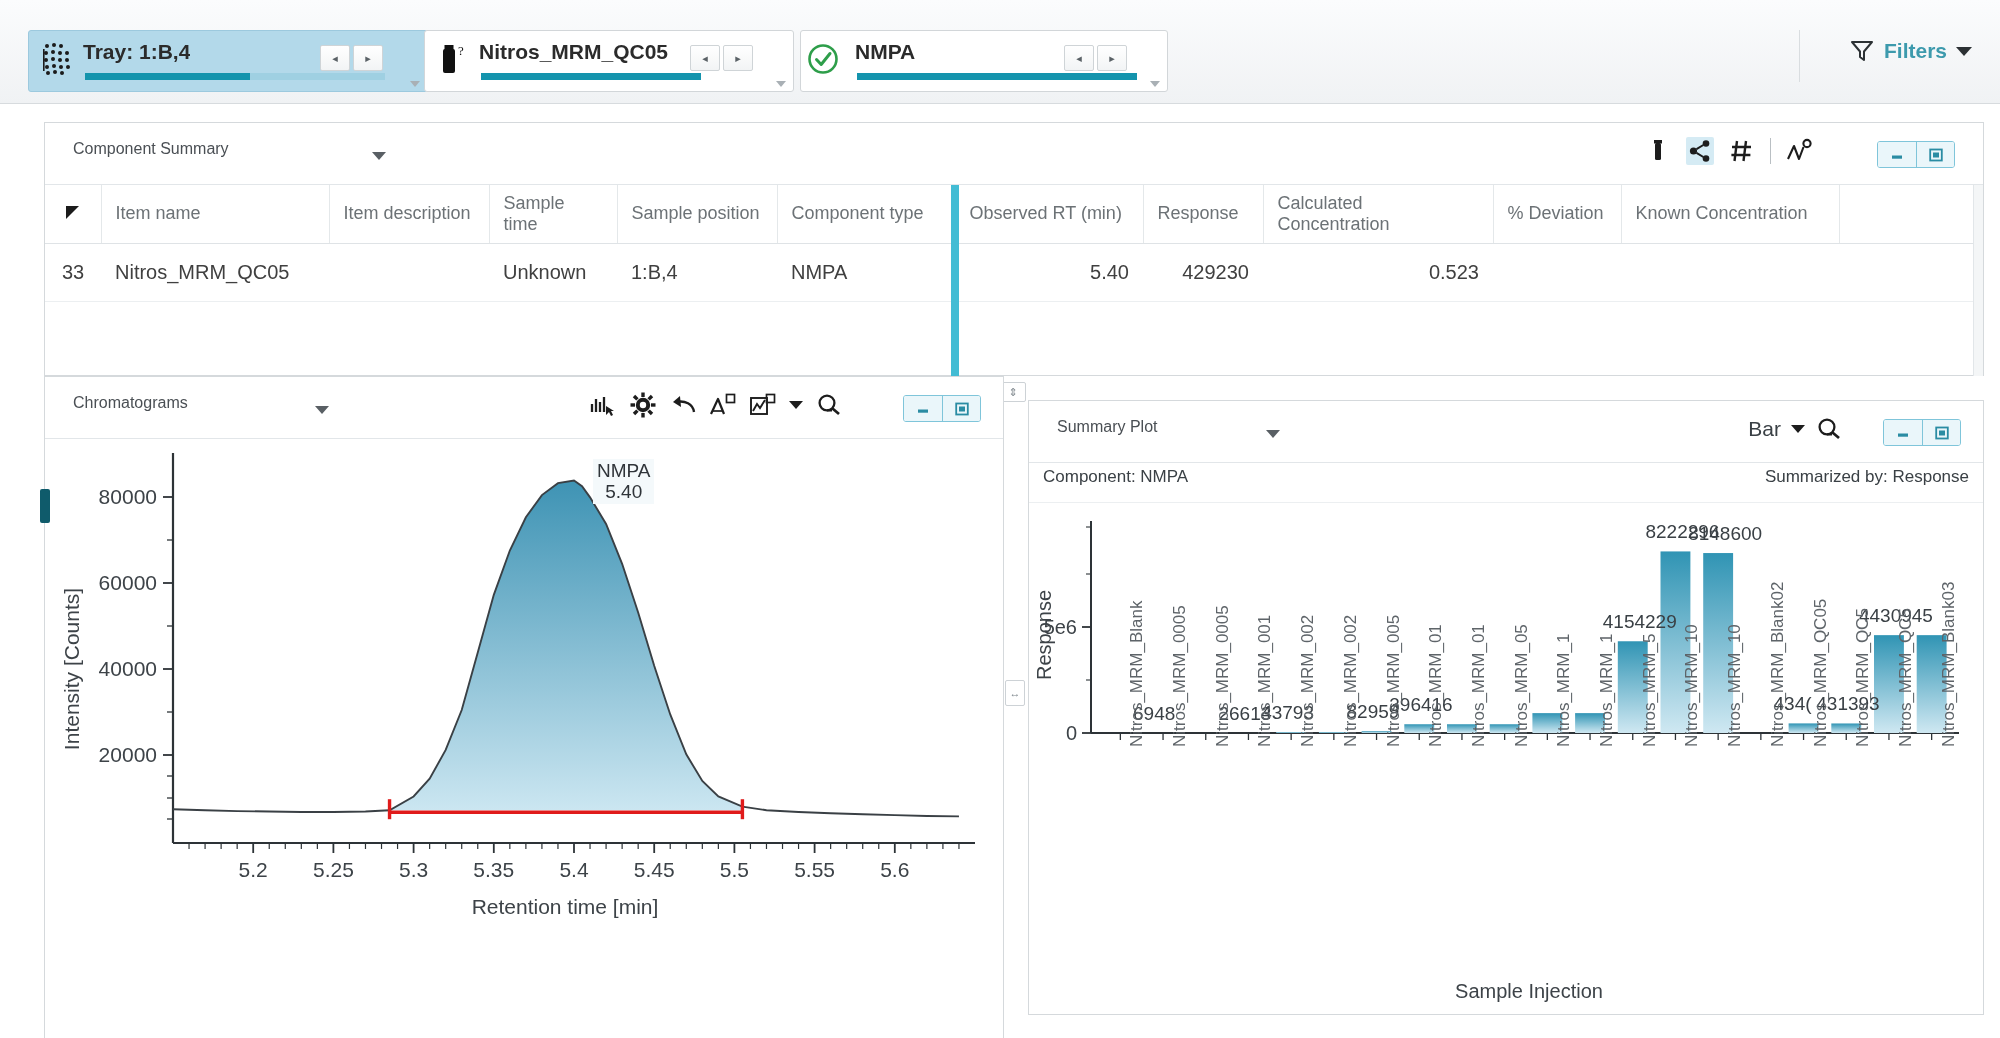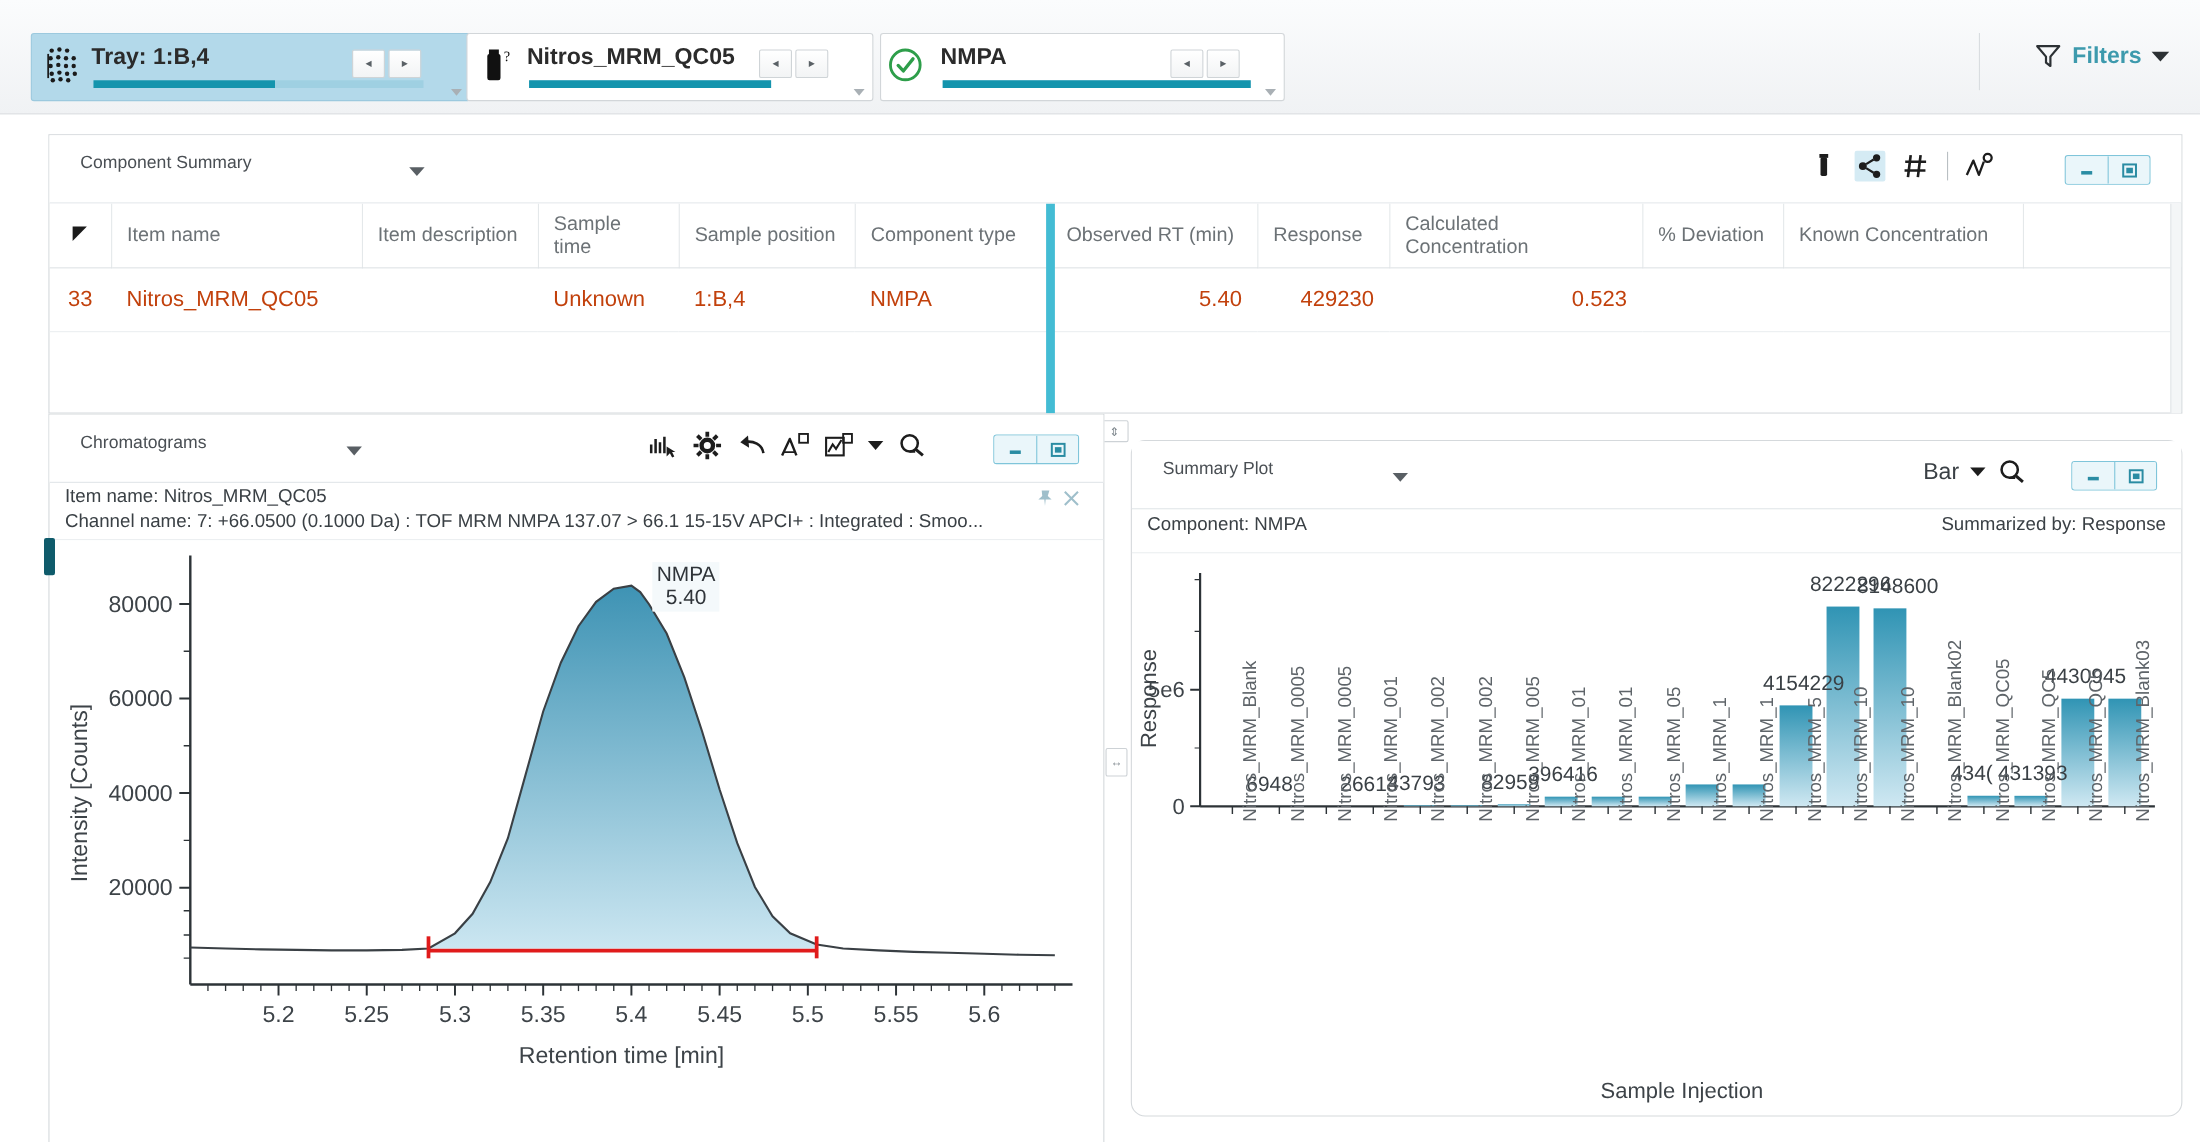--- a/index.html
+++ b/index.html
@@ -89,21 +89,21 @@
 
   
   .tbl { width: 100%; border-collapse: collapse; table-layout: fixed; }
   .tbl th {
     height: 58px; font-size: 18px; font-weight: normal; color: #6c7276;
     text-align: left; padding: 0 14px;
     border-right: 1px solid #e4e8ea; border-bottom: 1px solid #dfe3e6;
     background: #ffffff; vertical-align: middle;
   }
   .tbl td {
-    height: 58px; font-size: 20px; color: #c2410c; padding: 0 14px;
+    height: 58px; font-size: 20px; color: #404040; padding: 0 14px;
     border-bottom: 1px solid #eceff1; vertical-align: middle;
     white-space: nowrap; overflow: hidden;
   }
   .tbl td.num, .tbl th.num { text-align: right; }
   .tbl tr.sel td { background: #cfeaf1; }
   .rowno { color: #3b4146; font-size: 20px; }
   .sortmark {
     width: 0; height: 0; border-left: 13px solid #1b1b1b;
     border-bottom: 13px solid transparent; border-top:0;
     display: inline-block;
@@ -381,30 +381,20 @@
       </div>
       <div class="winbtn">
         <svg width="18" height="16" viewBox="0 0 18 16">
           <rect x="3.2" y="2.5" width="11.6" height="11" fill="none" stroke="#2a8ca3" stroke-width="1.8"></rect>
           <rect x="6" y="5.5" width="6" height="5" fill="#2a8ca3"></rect>
         </svg>
       </div>
     </div>
   </div>
 
-  <div class="chart-meta">
-    <div style="position:absolute;left:14px;top:2px;">Item name: Nitros_MRM_QC05</div>
-    <div style="position:absolute;left:14px;top:25px;">Channel name: 7: +66.0500 (0.1000 Da) : TOF MRM NMPA 137.07 &gt; 66.1 15-15V APCI+ : Integrated : Smoo...</div>
-    <svg style="position:absolute;right:44px;top:5px;" width="18" height="18" viewBox="0 0 18 18">
-      <path d="M6 2 L13 2 L11.5 7 L15 10 L9.6 10 L9 16 L8.4 10 L3 10 L6.5 7 Z" fill="#9fbfcb"></path>
-    </svg>
-    <svg style="position:absolute;right:20px;top:5px;" width="18" height="18" viewBox="0 0 18 18">
-      <path d="M3 3 L15 15 M15 3 L3 15" stroke="#9fbfcb" stroke-width="1.9"></path>
-    </svg>
-  </div>
 
   <div style="position:relative; height:499px;">
     <svg width="958" height="499" viewBox="0 0 958 499">
 
       <line x1="128" y1="14" x2="128" y2="404" stroke="#2d3337" stroke-width="2.2"></line>
       <line x1="128" y1="404" x2="930" y2="404" stroke="#2d3337" stroke-width="2.2"></line>
 
       <g stroke="#2d3337" stroke-width="1.8">
         <line x1="118" y1="58" x2="128" y2="58"></line>
           <line x1="118" y1="144" x2="128" y2="144"></line>
@@ -515,21 +505,21 @@
     <div class="peaklbl" style="left:548px; top:20px;">
       <div>NMPA</div>
       <div>5.40</div>
     </div>
   </div>
   <div class="tab-handle" style="left:-5px; top:112px;"></div>
 </div>
 
 <div class="splitter-v" style="left:1005px; top:680px;">↔</div>
 
-<div class="panel" style="left:1028px; top:400px; width:956px; height:615px;border-radius:13px;">
+<div class="panel" style="left:1028px; top:400px; width:956px; height:615px;">
   <div class="panel-head">
     <div class="panel-title">Summary Plot</div>
     <div class="title-caret" style="left:237px;"></div>
 
     <div class="tool-row" style="right:140px; gap:10px;">
       <span style="font-size:21px;color:#3a4045;">Bar</span>
       <span style="width:0;height:0;border-left:7px solid transparent;border-right:7px solid transparent;border-top:8px solid #1d1d1d;display:inline-block;"></span>
       <svg class="tool-ic" viewBox="0 0 28 28">
         <circle cx="12" cy="12" r="7.4" fill="none" stroke="#1d1d1d" stroke-width="2.3"></circle>
         <path d="M17.5 17.5 L24 23" stroke="#1d1d1d" stroke-width="2.7"></path>

